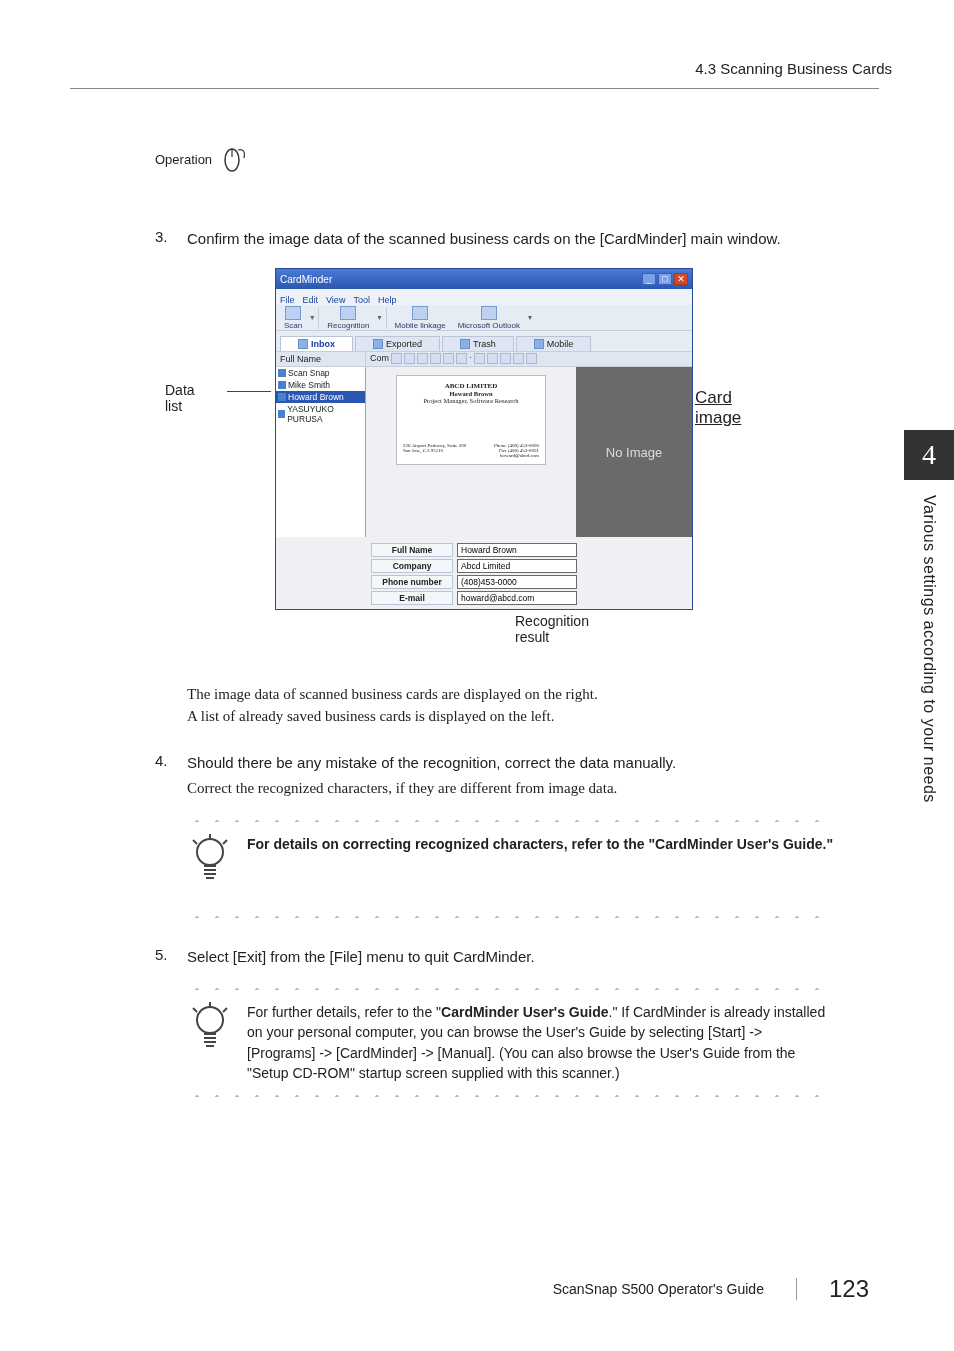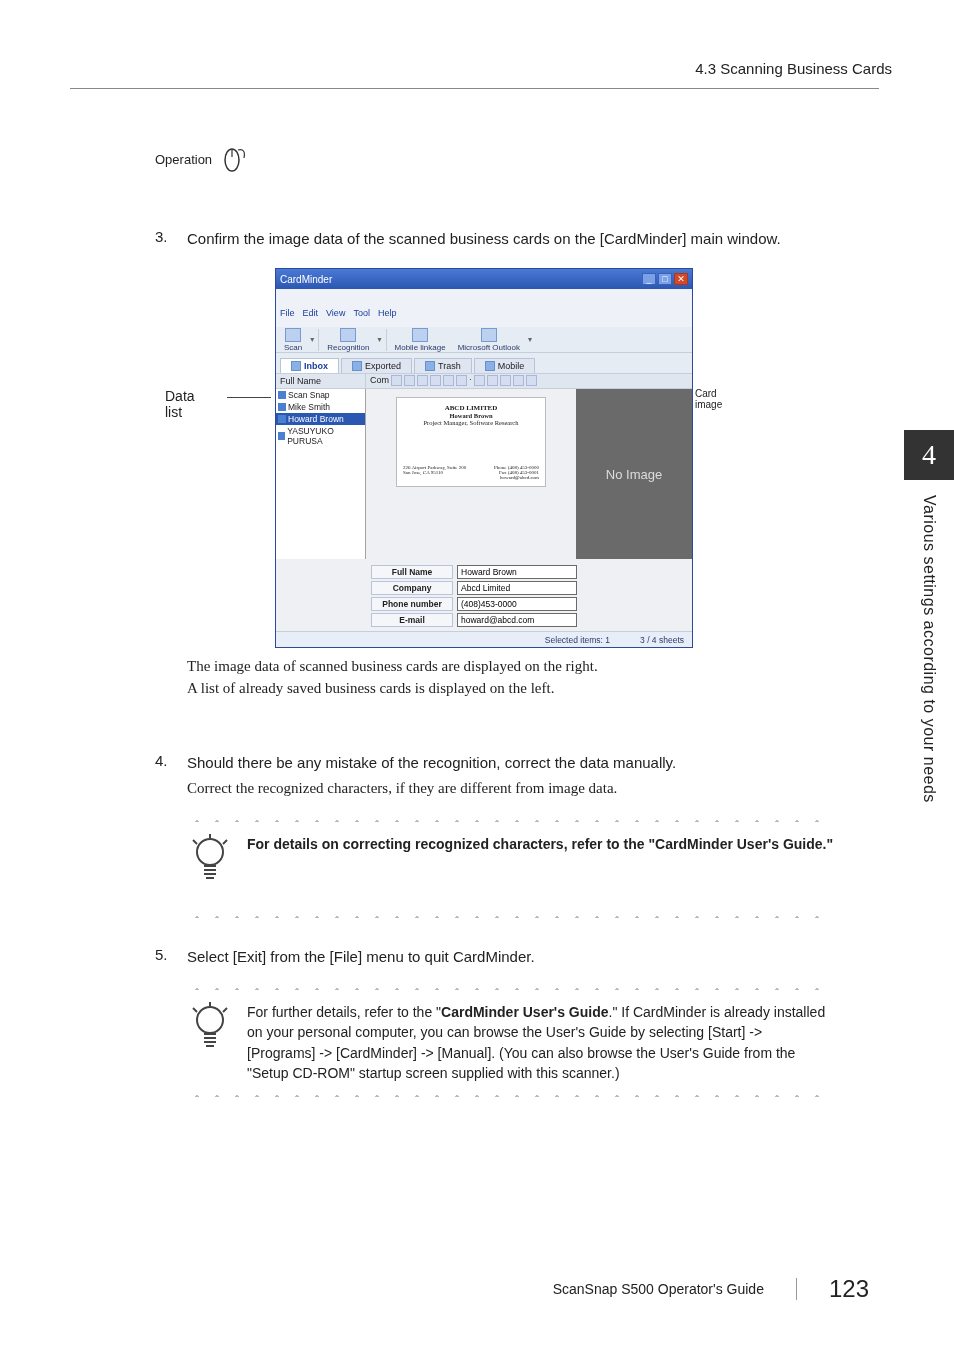--- a/index.html
+++ b/index.html
@@ -9,38 +9,38 @@
   .side-tab { position: absolute; right: 0; top: 430px; width: 50px; height: 50px; background: #333; color: #fff; display: flex; align-items: center; justify-content: center; font-size: 28px; font-family: "Times New Roman", serif; }
   .side-text { position: absolute; right: 16px; top: 495px; writing-mode: vertical-rl; font-size: 16px; letter-spacing: 0.5px; }
   .operation { position: absolute; left: 155px; top: 142px; font-size: 13px; display: flex; align-items: center; gap: 6px; }
   .mouse-icon svg { width: 32px; height: 32px; }
   .step { position: absolute; left: 155px; right: 120px; }
   .step .num { position: absolute; left: 0; top: 0; font-size: 15px; }
   .step .body { margin-left: 32px; font-size: 15px; line-height: 1.45; }
   .indent { margin-left: 50px; }
   .serif { font-family: "Times New Roman", Times, serif; font-size: 15px; line-height: 1.5; }
   .fig { position: absolute; left: 165px; top: 268px; }
-  .fig-label-left { position: absolute; left: 0; top: 120px; font-size: 14px; }
+  .fig-label-left { position: absolute; left: 0; top: 114px; font-size: 14px; }
   .fig-label-left::after { content:""; position:absolute; left: 62px; top: 9px; width: 44px; height:1px; background:#444; }
-  .fig-label-right { position: absolute; left: 530px; top: 120px; font-size: 10px; }
+  .fig-label-right { position: absolute; left: 530px; top: 120px; font-size: 17px; text-decoration: underline; }
   .fig-label-right::before { content:""; position:absolute; left: -30px; top:9px; width:28px; height:1px; background:#444;}
   .fig-label-bottom { position: absolute; left: 350px; top: 345px; font-size: 14px; }
   .window { position: absolute; left: 110px; top: 0; width: 418px; border: 1px solid #2a4a9a; background:#eef0f4; }
   .titlebar { height: 20px; background: linear-gradient(#4a79d6,#2a57b1); color:#fff; display:flex; align-items:center; justify-content:space-between; padding:0 4px; font-size:10px; }
   .win-icons { display:flex; gap:2px; }
   .win-icons span { width:14px; height:12px; background:#7aa0e8; display:flex; align-items:center; justify-content:center; font-size:9px; border:1px solid #3a63b8; }
   .win-icons .close { background:#d24a2a; border-color:#a63a20; }
-  .menubar { height:16px; background:#eef2f8; font-size:9px; padding:19px 4px; color:#1a3d99; display:flex; gap:8px; }
+  .menubar { height:16px; background:#eef2f8; font-size:9px; padding:6px 4px; color:#1a3d99; display:flex; gap:8px; }
   .menubar span { text-decoration: underline dotted transparent; }
   .toolbar1 { height:26px; background:#e6ecf4; border-bottom:1px solid #c6cfd9; display:flex; align-items:center; gap:4px; padding:2px 4px; }
   .tool-btn { display:flex; flex-direction:column; align-items:center; font-size:8px; color:#2a3a6a; padding:0 4px; }
   .tool-ico { width:16px; height:14px; background:#bcd0f0; border:1px solid #7a9acf; margin-bottom:1px; }
   .vsep { width:1px; height:22px; background:#c6cfd9; }
   .tabs { height:20px; background:#e6ecf4; display:flex; align-items:flex-end; gap:2px; padding:0 4px; font-size:9px; }
-  .tab { padding:2px 10px; background:#dfe6f2; border:1px solid #b8c4d8; border-bottom:none; display:flex; align-items:center; gap:3px; }
+  .tab { padding:2px 17px; background:#dfe6f2; border:1px solid #b8c4d8; border-bottom:none; display:flex; align-items:center; gap:3px; }
   .tab.active { background:#fff; font-weight:bold; color:#1a3d99; }
   .tab .ico { width:10px; height:10px; background:#8ab0e8; border:1px solid #6a90c8; }
   .cols-header { display:flex; height:16px; background:#e0e6f0; border-top:1px solid #c6cfd9; border-bottom:1px solid #c6cfd9; font-size:9px; }
   .ch1 { width:90px; padding:2px 4px; border-right:1px solid #c6cfd9; }
   .ch2 { flex:1; padding:1px 4px; display:flex; gap:2px; align-items:flex-start;}
   .mini-ico { width:11px; height:11px; background:#d4def0; border:1px solid #a8b8d6; }
   .content-row { display:flex; height:170px; }
   .datalist { width:90px; background:#fff; border-right:1px solid #a3a3a3; font-size:8.5px; overflow:hidden; }
   .dl-row { padding:1px 2px; display:flex; gap:2px; align-items:center; }
   .dl-row .ico { width:8px; height:8px; background:#4a80d0; }
@@ -224,28 +224,24 @@
         </div>
       <div class="recog-row">
           <div class="recog-label">Phone number</div>
           <input class="recog-value" value="(408)453-0000" style="">
         </div>
       <div class="recog-row">
           <div class="recog-label">E-mail</div>
           <input class="recog-value" value="howard@abcd.com" style="">
         </div>
     </div>
-    <div class="statusbar">
-      <span>Selected items:   1</span>
-      <span>3 /    4 sheets</span>
-    </div>
   </div>
 </div>
 
-<div class="step" style="top:656px;">
+<div class="step" style="top:684px;">
   <div class="body serif indent">The image data of scanned business cards are displayed on the right.</div>
   <div class="body serif indent">A list of already saved business cards is displayed on the left.</div>
 </div>
 
 <div class="step" style="top:752px;">
   <span class="num">4.</span>
   <div class="body">Should there be any mistake of the recognition, correct the data manually.</div>
   <div class="body serif indent" style="margin-top:4px;">Correct the recognized characters, if they are different from image data.</div>
 </div>
 

